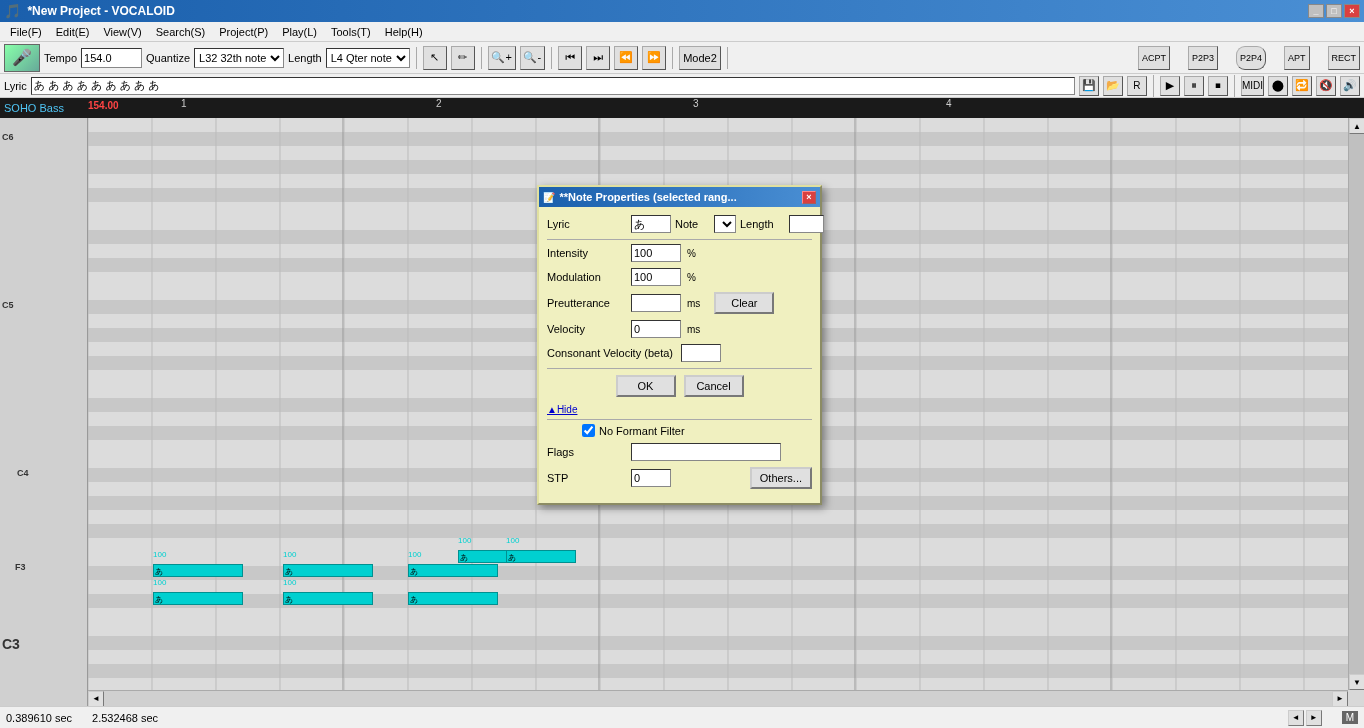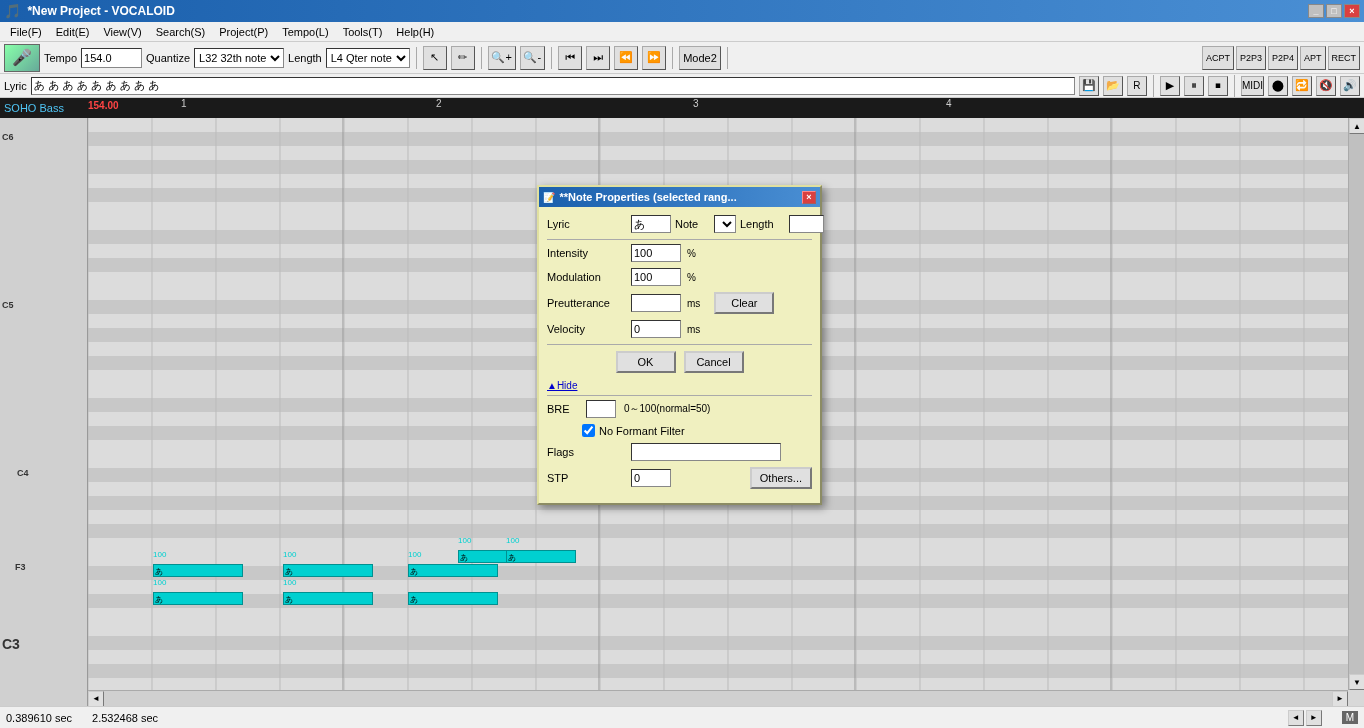--- a/index.html
+++ b/index.html
@@ -253,21 +253,21 @@
     <div class="title-btn close">×</div>
   </div>
 </div>
 
 <div class="menu-bar">
   <span class="menu-item">File(F)</span>
   <span class="menu-item">Edit(E)</span>
   <span class="menu-item">View(V)</span>
   <span class="menu-item">Search(S)</span>
   <span class="menu-item">Project(P)</span>
-  <span class="menu-item">Tempo(L)</span>
+  <span class="menu-item">Play(L)</span>
   <span class="menu-item">Tools(T)</span>
   <span class="menu-item">Help(H)</span>
 </div>
 
 <div class="toolbar">
 
   <div style="width:36px;height:28px;background:#8a6;border:1px solid #666;overflow:hidden;flex-shrink:0;">
     <div style="width:100%;height:100%;background:linear-gradient(135deg,#8fa,#6a9);display:flex;align-items:center;justify-content:center;font-size:16px;">🎤</div>
   </div>
   <span class="toolbar-label">Tempo</span>
@@ -289,24 +289,24 @@
   <div class="toolbar-btn">🔍-</div>
   <div class="toolbar-separator"></div>
   <div class="toolbar-btn">⏮</div>
   <div class="toolbar-btn">⏭</div>
   <div class="toolbar-btn">⏪</div>
   <div class="toolbar-btn">⏩</div>
   <div class="toolbar-separator"></div>
   <div class="toolbar-btn">Mode2</div>
   <div class="toolbar-separator"></div>
 
-  <div style="display:flex;gap:2px;margin-left:auto;">
+  <div style="display:flex;gap:18px;margin-left:auto;">
     <div class="toolbar-btn" style="font-size:9px;">ACPT</div>
     <div class="toolbar-btn" style="font-size:9px;">P2P3</div>
-    <div class="toolbar-btn" style="font-size:9px;">P2P4</div>
+    <div class="toolbar-btn" style="font-size:9px;border-radius:9px;">P2P4</div>
     <div class="toolbar-btn" style="font-size:9px;">APT</div>
     <div class="toolbar-btn" style="font-size:9px;">RECT</div>
   </div>
 </div>
 
 <div class="lyric-bar">
   <span class="toolbar-label">Lyric</span>
   <input class="lyric-input" value="あ あ あ あ あ あ あ あ あ" style="">
   <div class="lyric-btn">💾</div>
   <div class="lyric-btn">📂</div>
@@ -515,39 +515,38 @@
         <span style="font-size:10px;margin-left:2px;">ms</span>
         <button class="dialog-btn" style="margin-left:10px;">Clear</button>
       </div>
 
       <div class="dialog-row">
         <span class="dialog-label">Velocity</span>
         <input class="dialog-input" style="width: 50px;" value="0">
         <span style="font-size:10px;margin-left:2px;">ms</span>
       </div>
 
+      <div class="dialog-row">
+        <span class="dialog-label" style="min-width:0;white-space:nowrap;">Consonant Velocity (beta)</span>
+        <input class="dialog-input" style="width: 40px; margin-left: 4px;" value="">
+      </div>
 
       <div class="dialog-separator"></div>
 
       <div style="display:flex;justify-content:center;gap:8px;margin:6px 0;">
         <button class="dialog-btn" style="min-width:60px;">OK</button>
         <button class="dialog-btn" style="min-width:60px;">Cancel</button>
       </div>
 
       <div style="">
         <span class="toggle-link">▲Hide</span>
       </div>
 
       <div class="dialog-separator"></div>
 
-      <div class="dialog-row">
-        <span class="dialog-label" style="min-width:35px;">BRE</span>
-        <input class="dialog-input" style="width: 30px;" value="">
-        <span style="font-size:10px;margin-left:4px;">0～100(normal=50)</span>
-      </div>
 
       <div class="dialog-row" style="margin-left:35px;">
         <label class="checkbox-label">
           <input type="checkbox" checked="" style="">
           <span>No Formant Filter</span>
         </label>
       </div>
 
       <div class="dialog-row">
         <span class="dialog-label">Flags</span>

